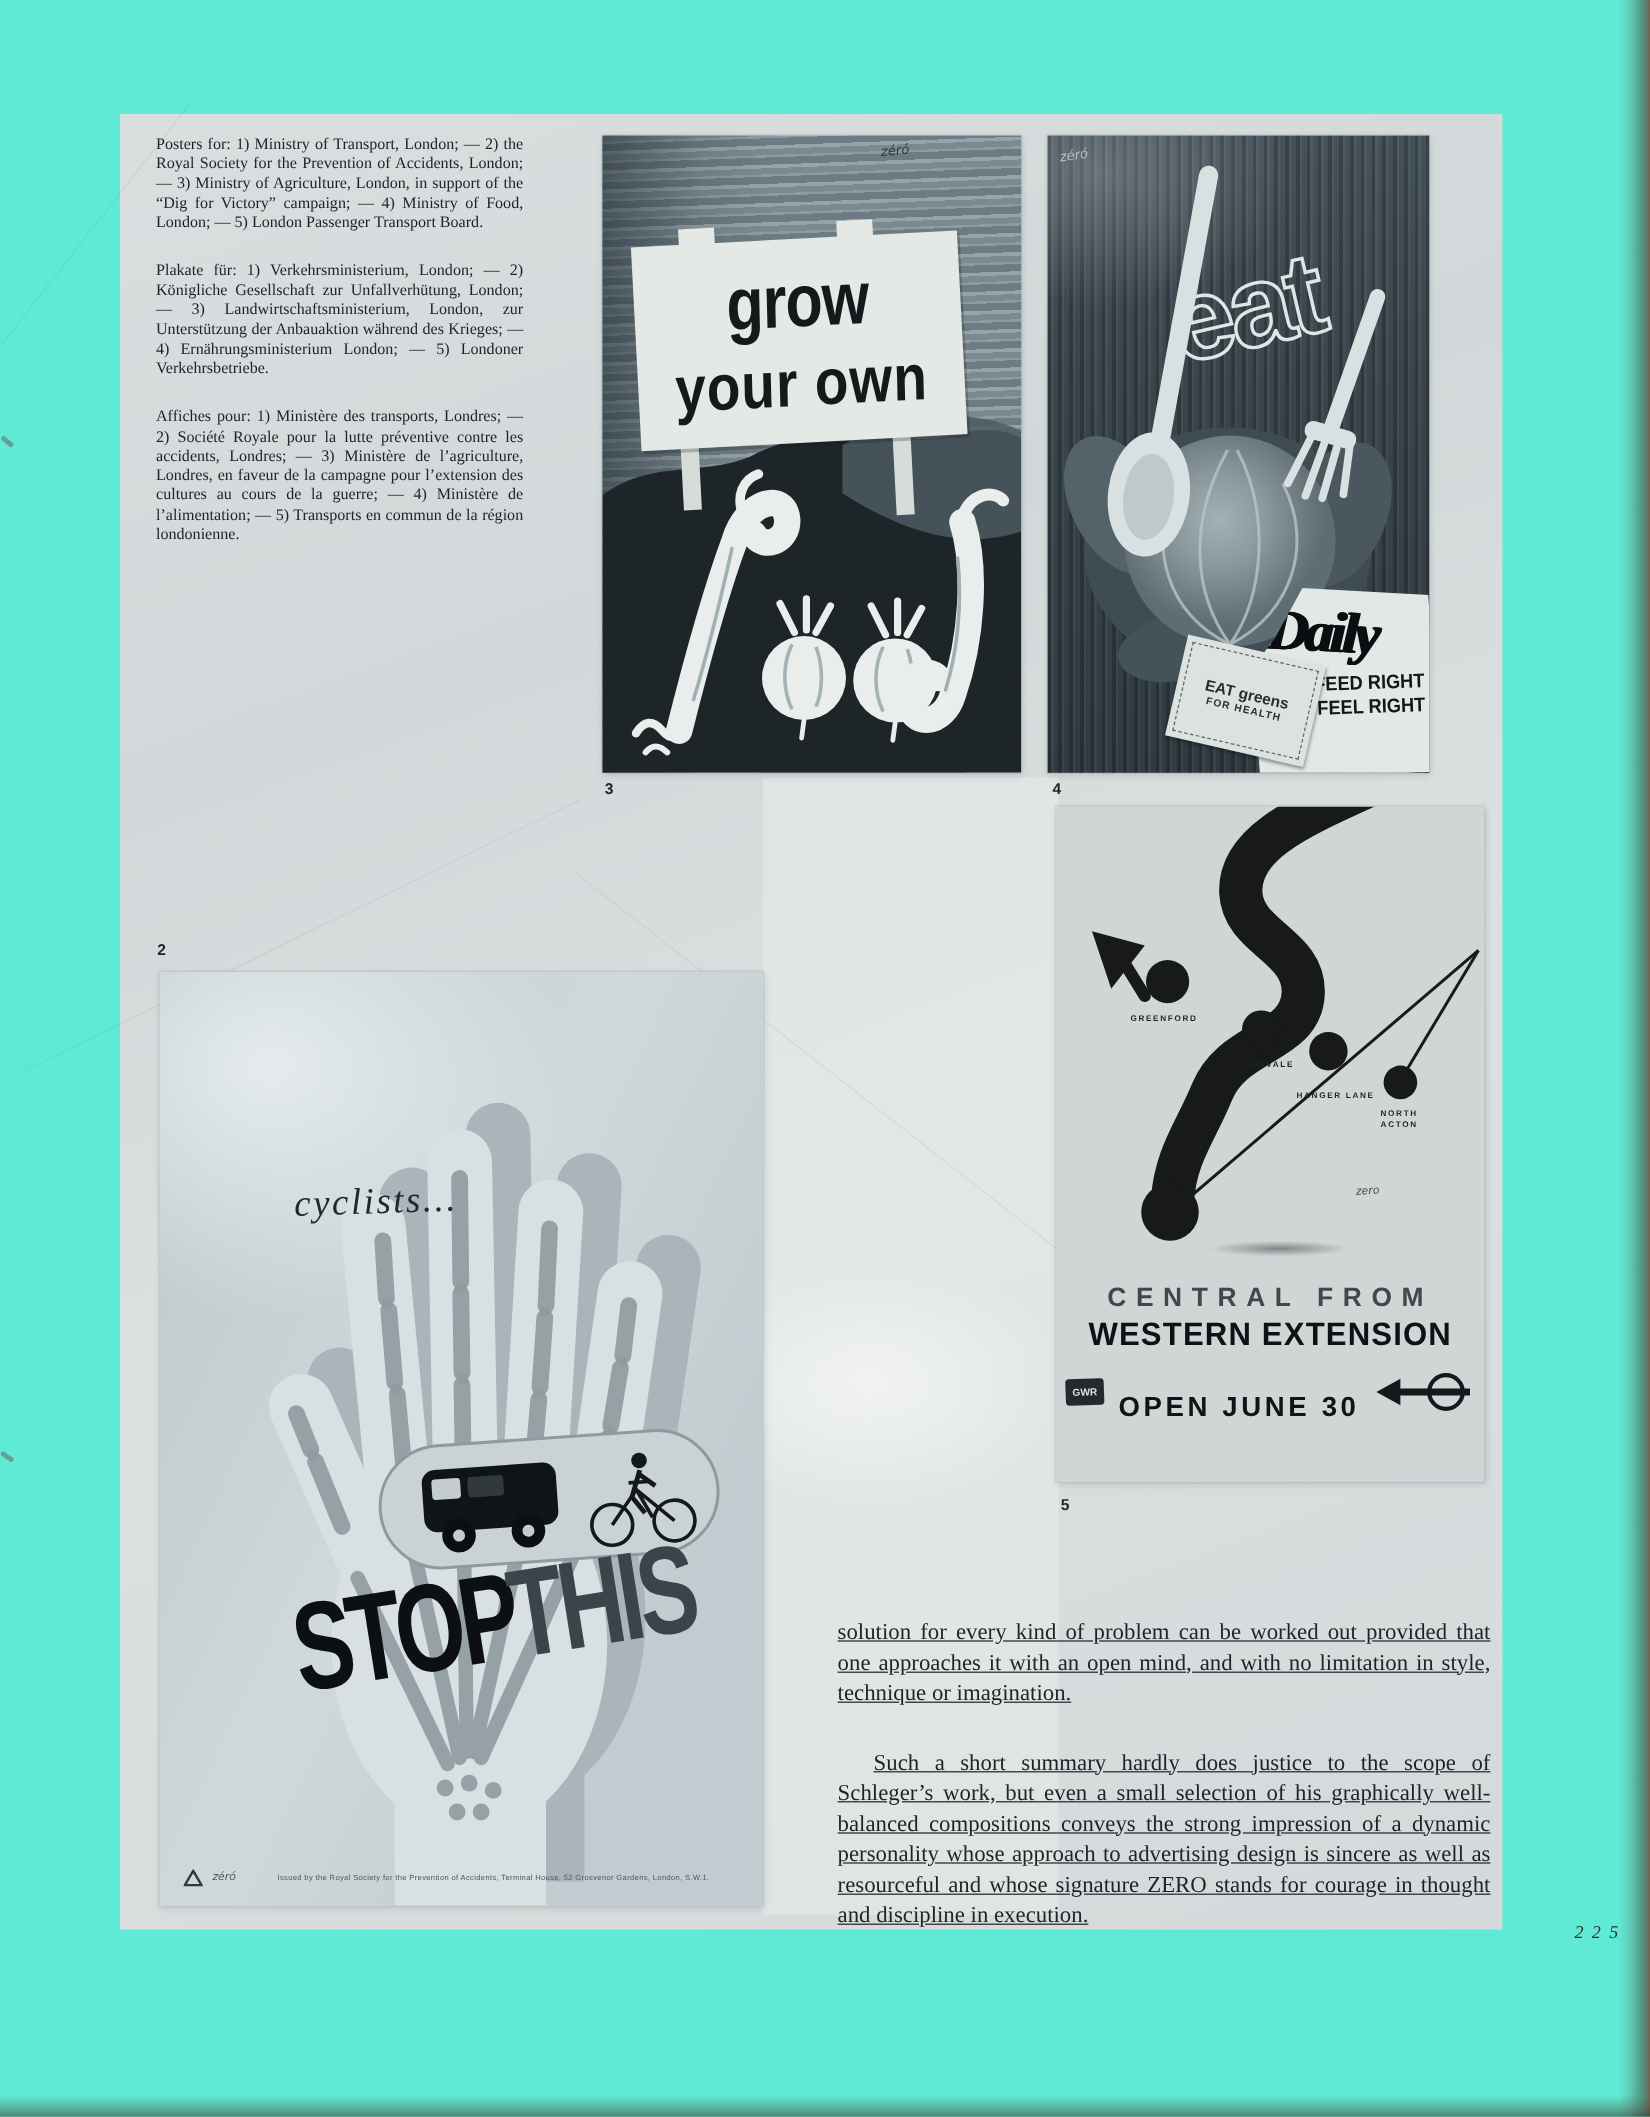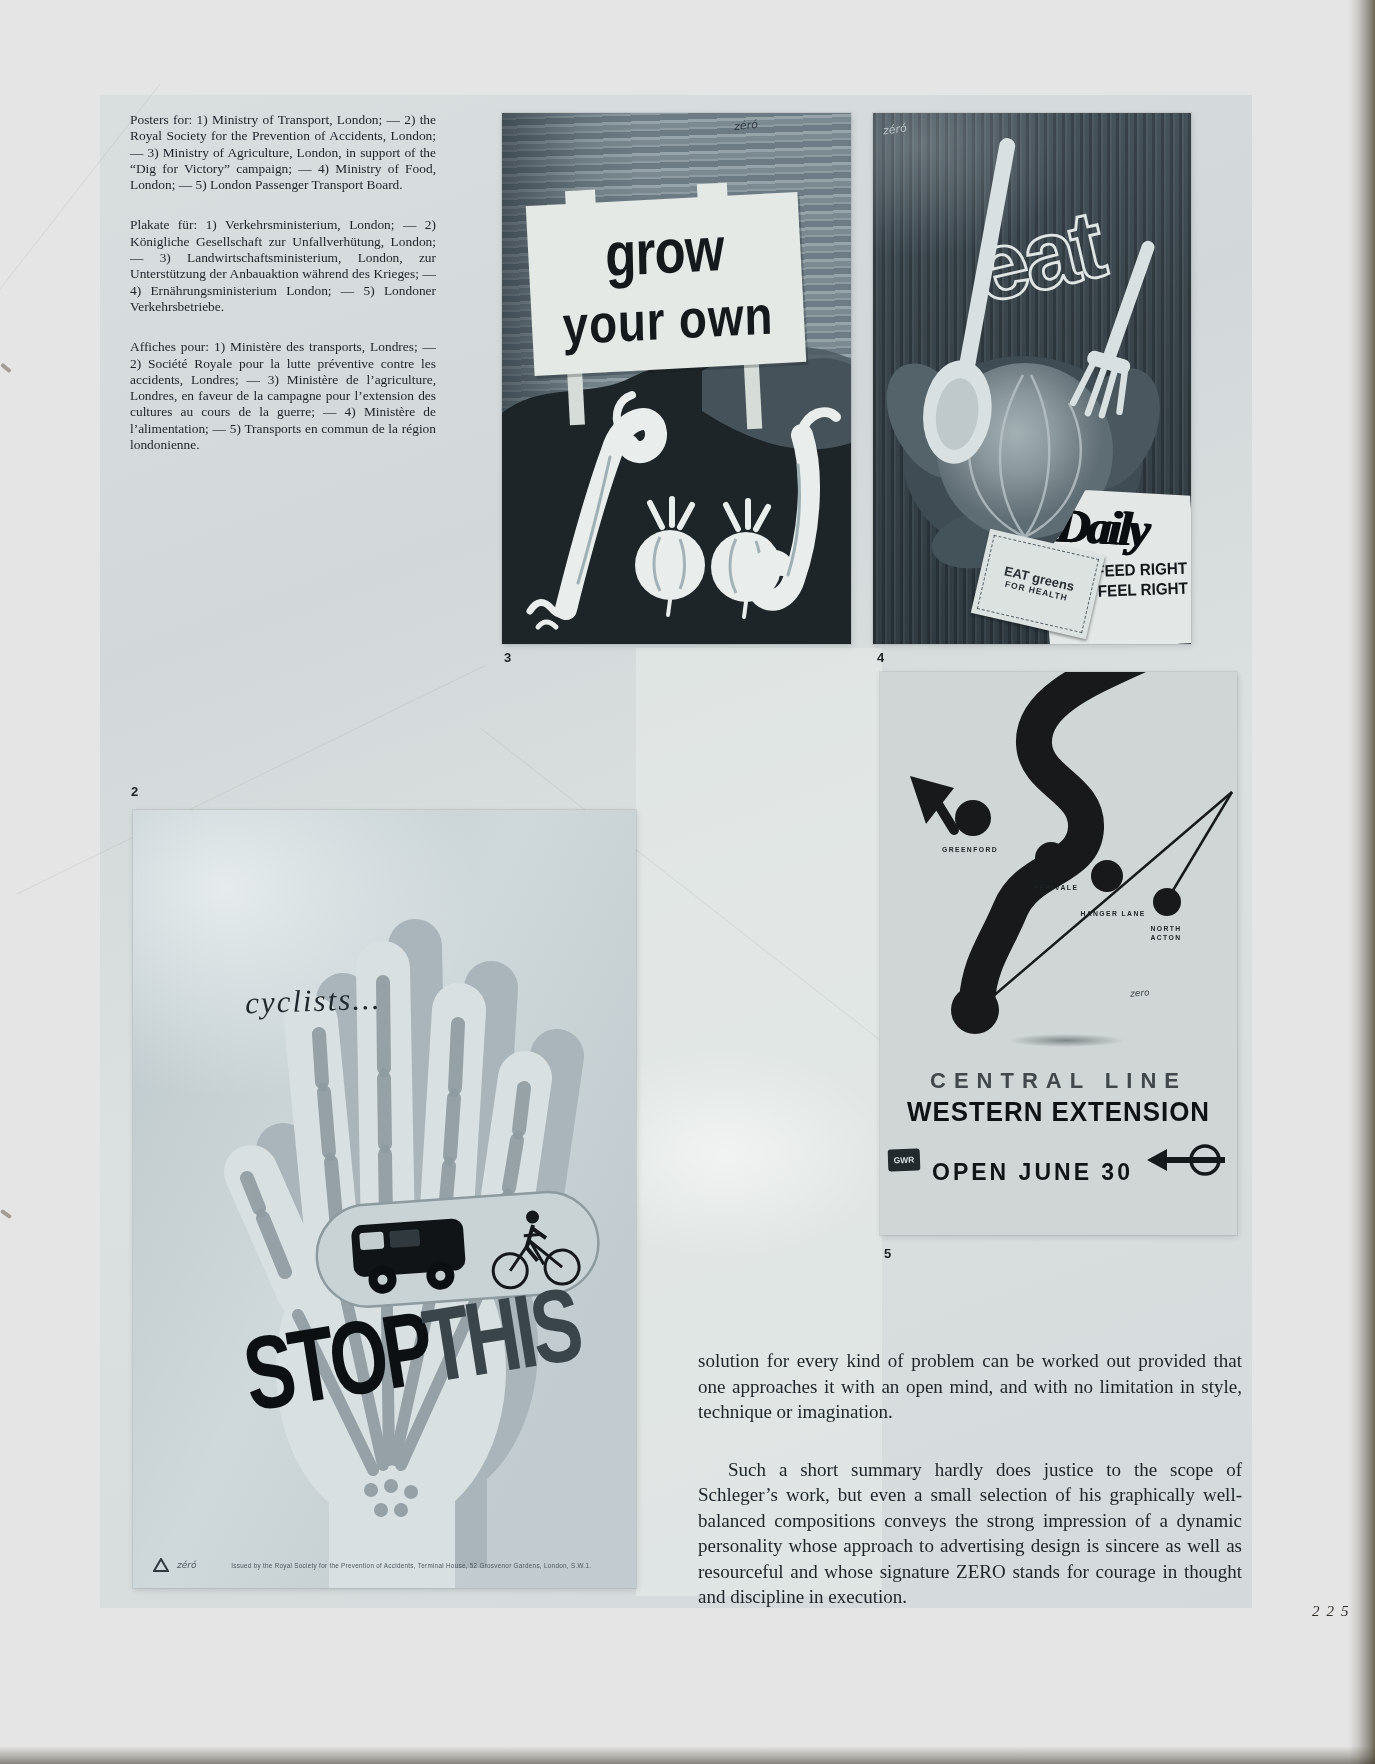--- a/index.html
+++ b/index.html
@@ -1,17 +1,17 @@
 <!DOCTYPE html>
 <html><head>
 <meta charset="utf-8">
 <style>
   html,body{margin:0;padding:0;}
   body{background:#8f897a;font-family:"Liberation Serif",serif;}
-  .page{position:relative;width:1375px;height:1764px;background:#e5e5e5;overflow:hidden;}
+  .page{position:relative;width:1375px;height:1764px;background:#5eead4;overflow:hidden;}
   .abs{position:absolute;}
   
   .wash{left:100px;top:95px;width:1152px;height:1513px;
         background:linear-gradient(160deg,#d9dedf 0%,#d2d8d9 30%,#dbe0e0 55%,#d4dadb 100%);}
   .patch1{left:636px;top:648px;width:246px;height:948px;background:rgba(232,236,234,.55);}
   .patch2{left:560px;top:1048px;width:330px;height:210px;
         background:radial-gradient(closest-side,rgba(244,246,244,.8),rgba(244,246,244,0));}
   .crease{background:rgba(110,110,100,.10);}
   .crease1{left:30px;top:40px;width:1px;height:420px;transform:rotate(38deg);}
   .crease2{left:250px;top:520px;width:1px;height:520px;transform:rotate(64deg);}
@@ -112,21 +112,21 @@
       letter-spacing:1px;color:#0e1214;transform:scaleX(.96);}
   .p5-openrow{left:0;top:464px;width:357px;display:flex;align-items:center;justify-content:center;gap:12px;}
   .p5-gwr{width:32px;height:22px;background:#232a2e;border-radius:3px;color:#d9dee0;
       font:700 8.5px/22px "Liberation Sans",sans-serif;text-align:center;transform:rotate(-2deg);}
   .p5-open{font:900 23px/1 "Liberation Sans",sans-serif;letter-spacing:3px;color:#101416;margin-top:25px;}
   .p5-footer{left:0;bottom:0;width:357px;height:45px;background:linear-gradient(#949c98,#858d89);
       font:700 11.3px/45px "Liberation Sans",sans-serif;letter-spacing:1.2px;color:#181c1d;text-align:center;}
 
   
   .bodytext{left:698px;top:1348px;width:544px;color:#1c2428;
-      font:19px/25.5px "Liberation Serif",serif;text-align:justify;}
+      font:19px/25.5px "Liberation Serif",serif;text-align:justify;text-decoration:underline;}
   .bodytext p{margin:0;}
   .bodytext p.indent{text-indent:30px;margin-top:32px;}
 
   .pagenum{left:1312px;top:1603px;font:italic 15px "Liberation Serif",serif;
       letter-spacing:7px;color:#33302a;}
 </style>
 </head>
 <body>
 
 <div class="page">
@@ -356,21 +356,21 @@
         <polygon points="30,104 74,116 46,152"></polygon>
         <line x1="58" y1="132" x2="74" y2="158" stroke="#17191a" stroke-width="10" stroke-linecap="round"></line>
       </g>
     </svg>
     <span class="p5-label p5-lab-greenford">GREENFORD</span>
     <span class="p5-label p5-lab-perivale">PERIVALE</span>
     <span class="p5-label p5-lab-hanger">HANGER LANE</span>
     <span class="p5-label p5-lab-north">NORTH ACTON</span>
     <span class="abs sig p5-sig">zero</span>
     <div class="abs p5-smudge"></div>
-    <div class="abs p5-central">CENTRAL LINE</div>
+    <div class="abs p5-central">CENTRAL FROM</div>
     <div class="abs p5-western">WESTERN EXTENSION</div>
     <div class="abs p5-openrow">
       <span class="p5-gwr">GWR</span>
       <span class="p5-open">OPEN JUNE 30</span>
       <svg width="84" height="36" viewBox="0 0 84 36">
         <circle cx="60" cy="18" r="14" fill="none" stroke="#15191b" stroke-width="3.5"></circle>
         <line x1="80" y1="18" x2="16" y2="18" stroke="#15191b" stroke-width="6"></line>
         <polygon points="22,7 2,18 22,29" fill="#15191b"></polygon>
       </svg>
     </div>

